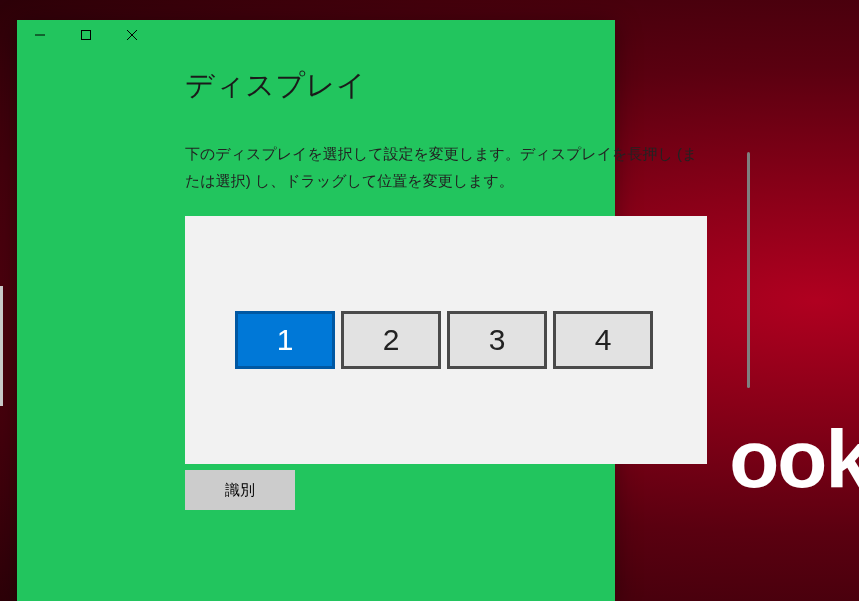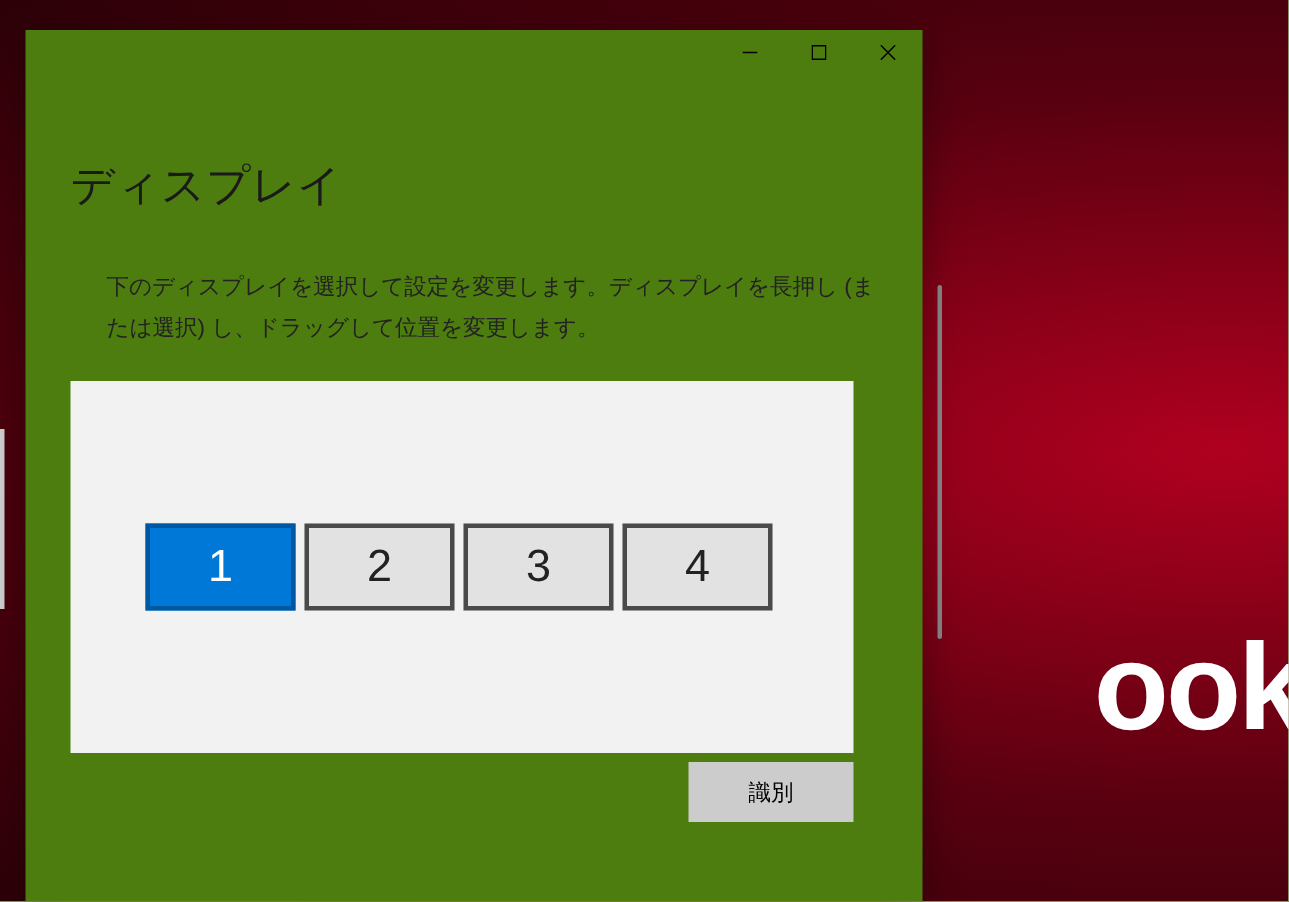--- a/index.html
+++ b/index.html
@@ -24,24 +24,24 @@
     font-weight: 700;
     color: #fff;
     letter-spacing: -2px;
   }
   .window {
     position: absolute;
     left: 17px;
     top: 20px;
     width: 598px;
     height: 581px;
-    background: #4d7c0f;
+    background: #22c55e;
     box-shadow: 0 4px 24px rgba(0,0,0,0.35);
     display: flex;
-    flex-direction: column;
+    flex-direction: row;
   }
   .title-bar {
     height: 38px;
     display: flex;
     justify-content: flex-end;
     align-items: flex-start;
   }
   .win-btn {
     width: 46px;
     height: 30px;
@@ -69,21 +69,20 @@
     font-weight: 400;
     color: #1a1a1a;
     margin-bottom: 26px;
   }
   .help-text {
     font-size: 15px;
     color: #222;
     line-height: 1.8;
     margin-bottom: 22px;
     max-width: 520px;
-    margin-left: 24px;
   }
   .arrangement {
     width: 522px;
     height: 248px;
     background: #f2f2f2;
     position: relative;
     display: flex;
     align-items: center;
     justify-content: flex-start;
     padding-left: 50px;
@@ -104,21 +103,21 @@
     user-select: none;
   }
   .monitor.primary {
     background: #0078d7;
     border-color: #0058a3;
     color: #fff;
   }
   .button-row {
     display: flex;
     gap: 8px;
-    justify-content: flex-end;
+    justify-content: space-between;
     width: 522px;
     margin-top: 6px;
   }
   .btn {
     width: 110px;
     height: 40px;
     background: #cccccc;
     border: none;
     font-size: 15px;
     color: #000;

